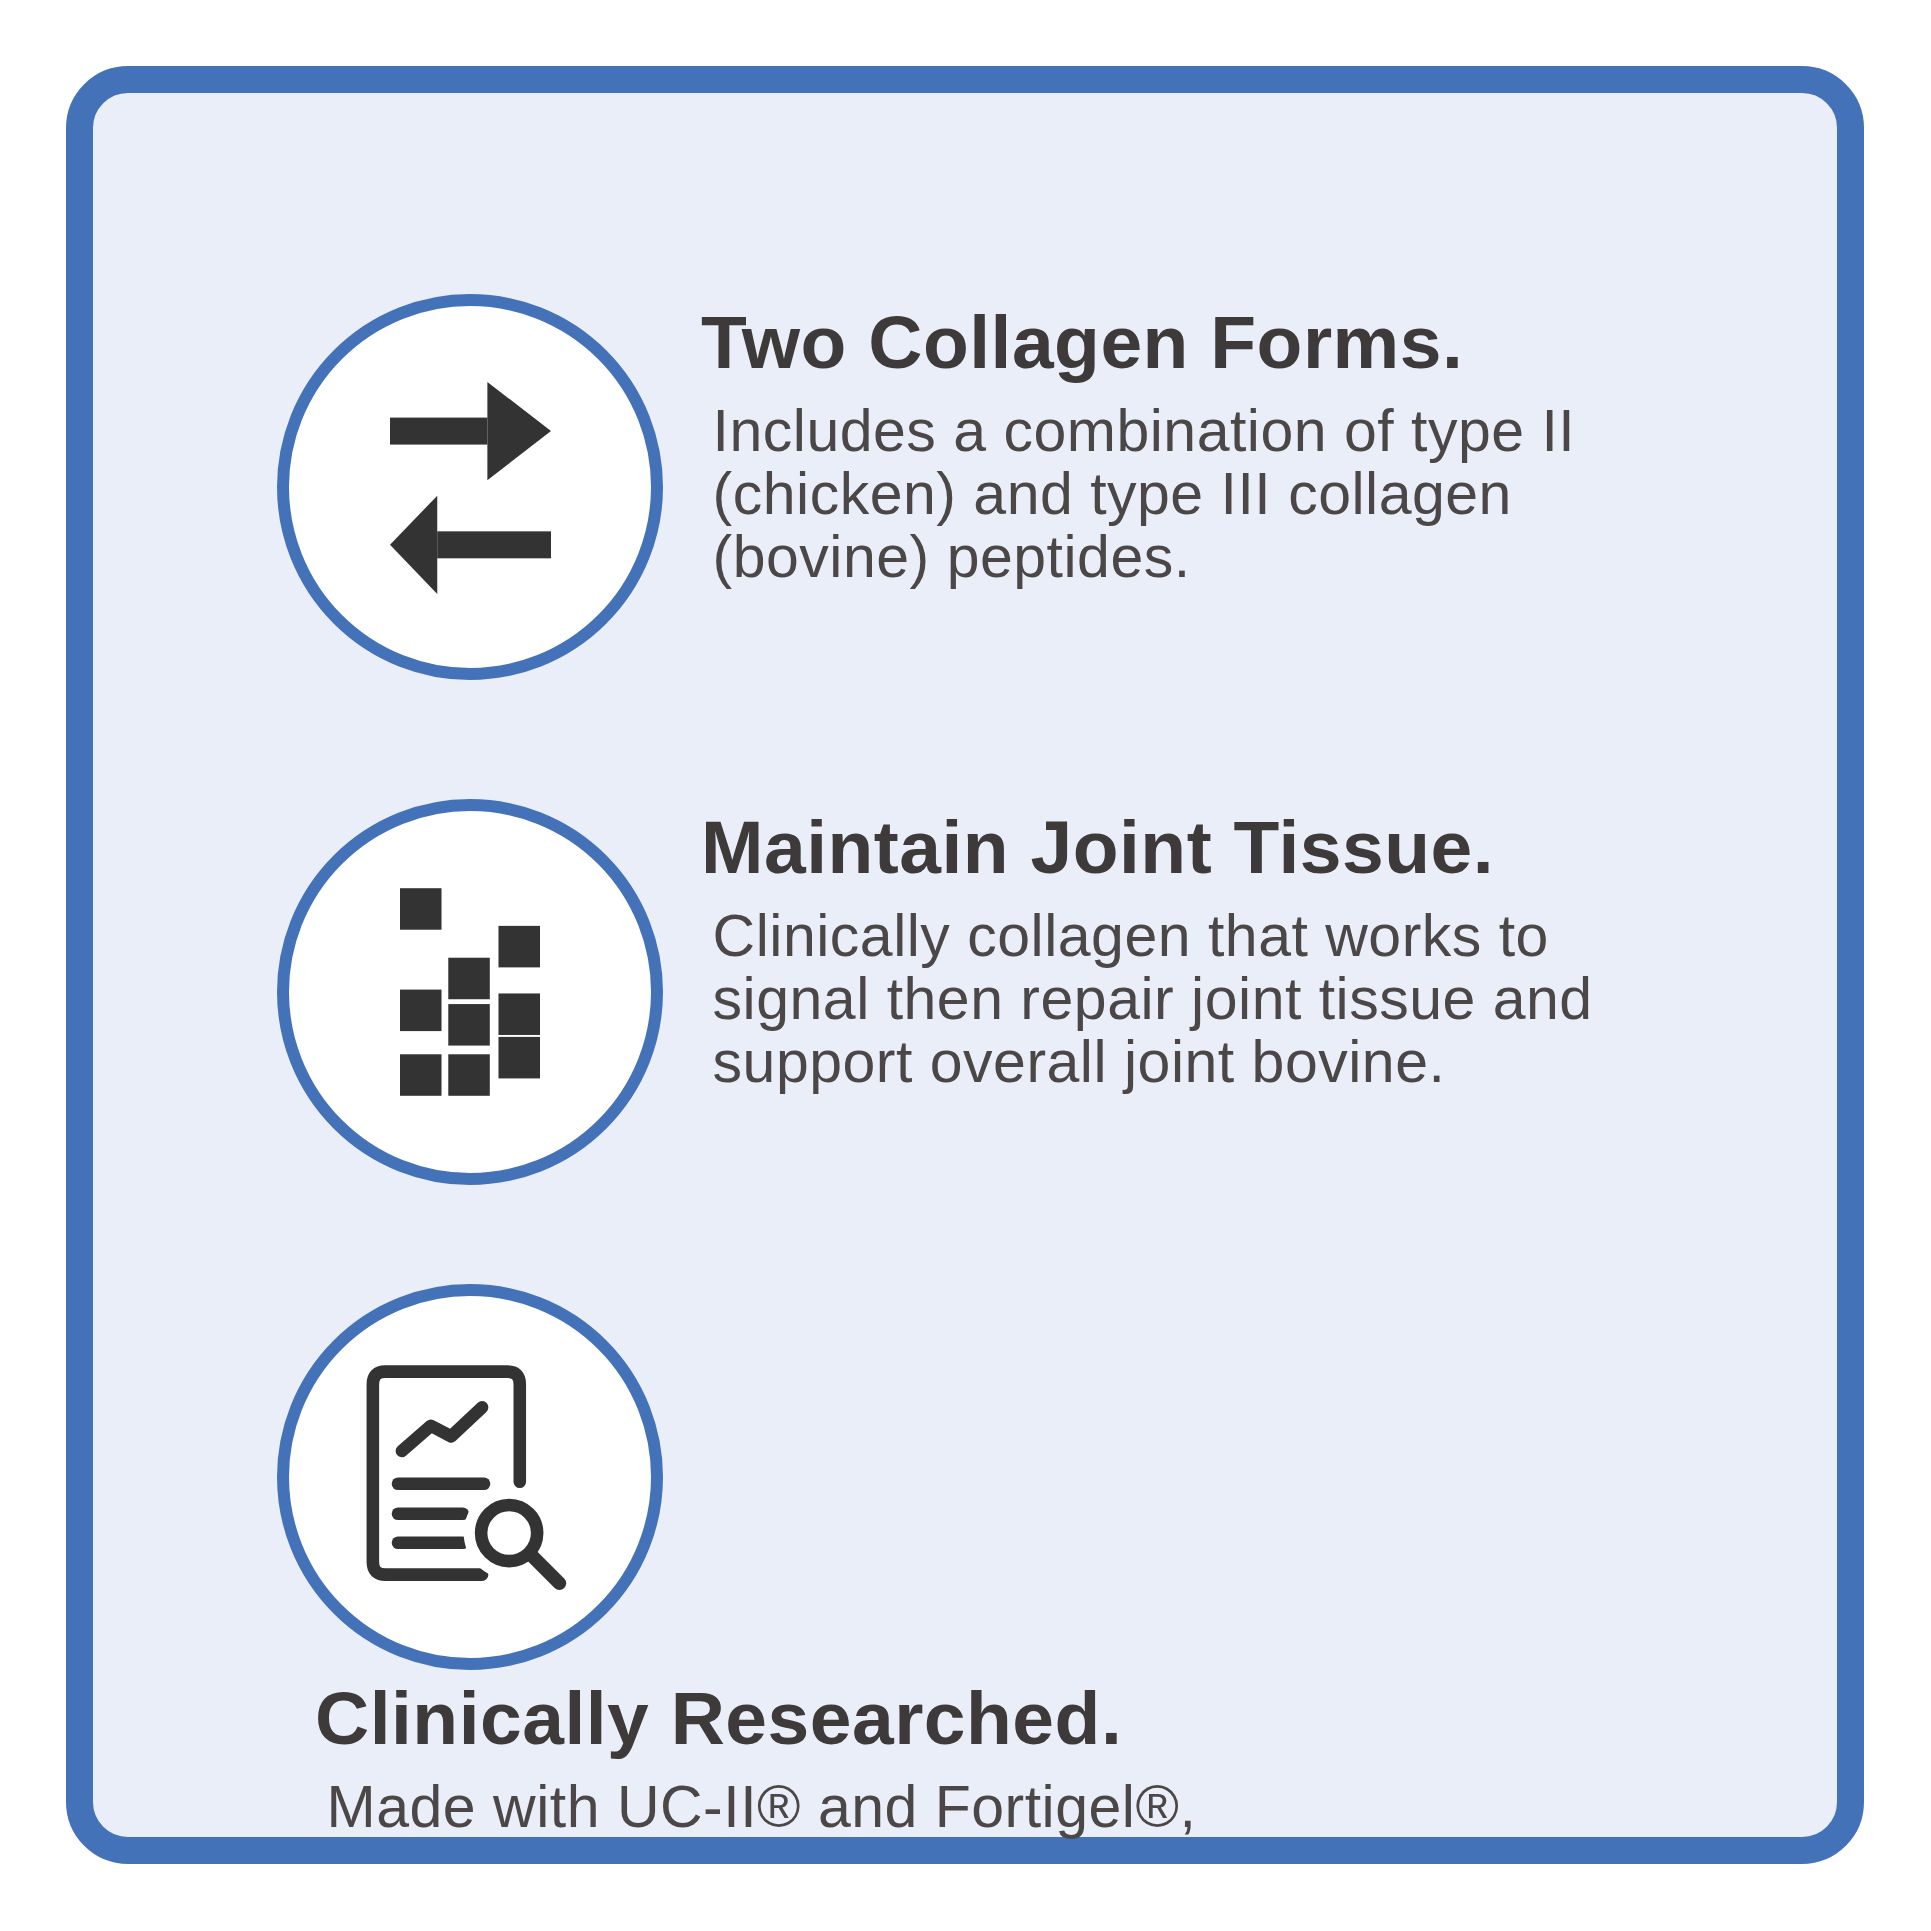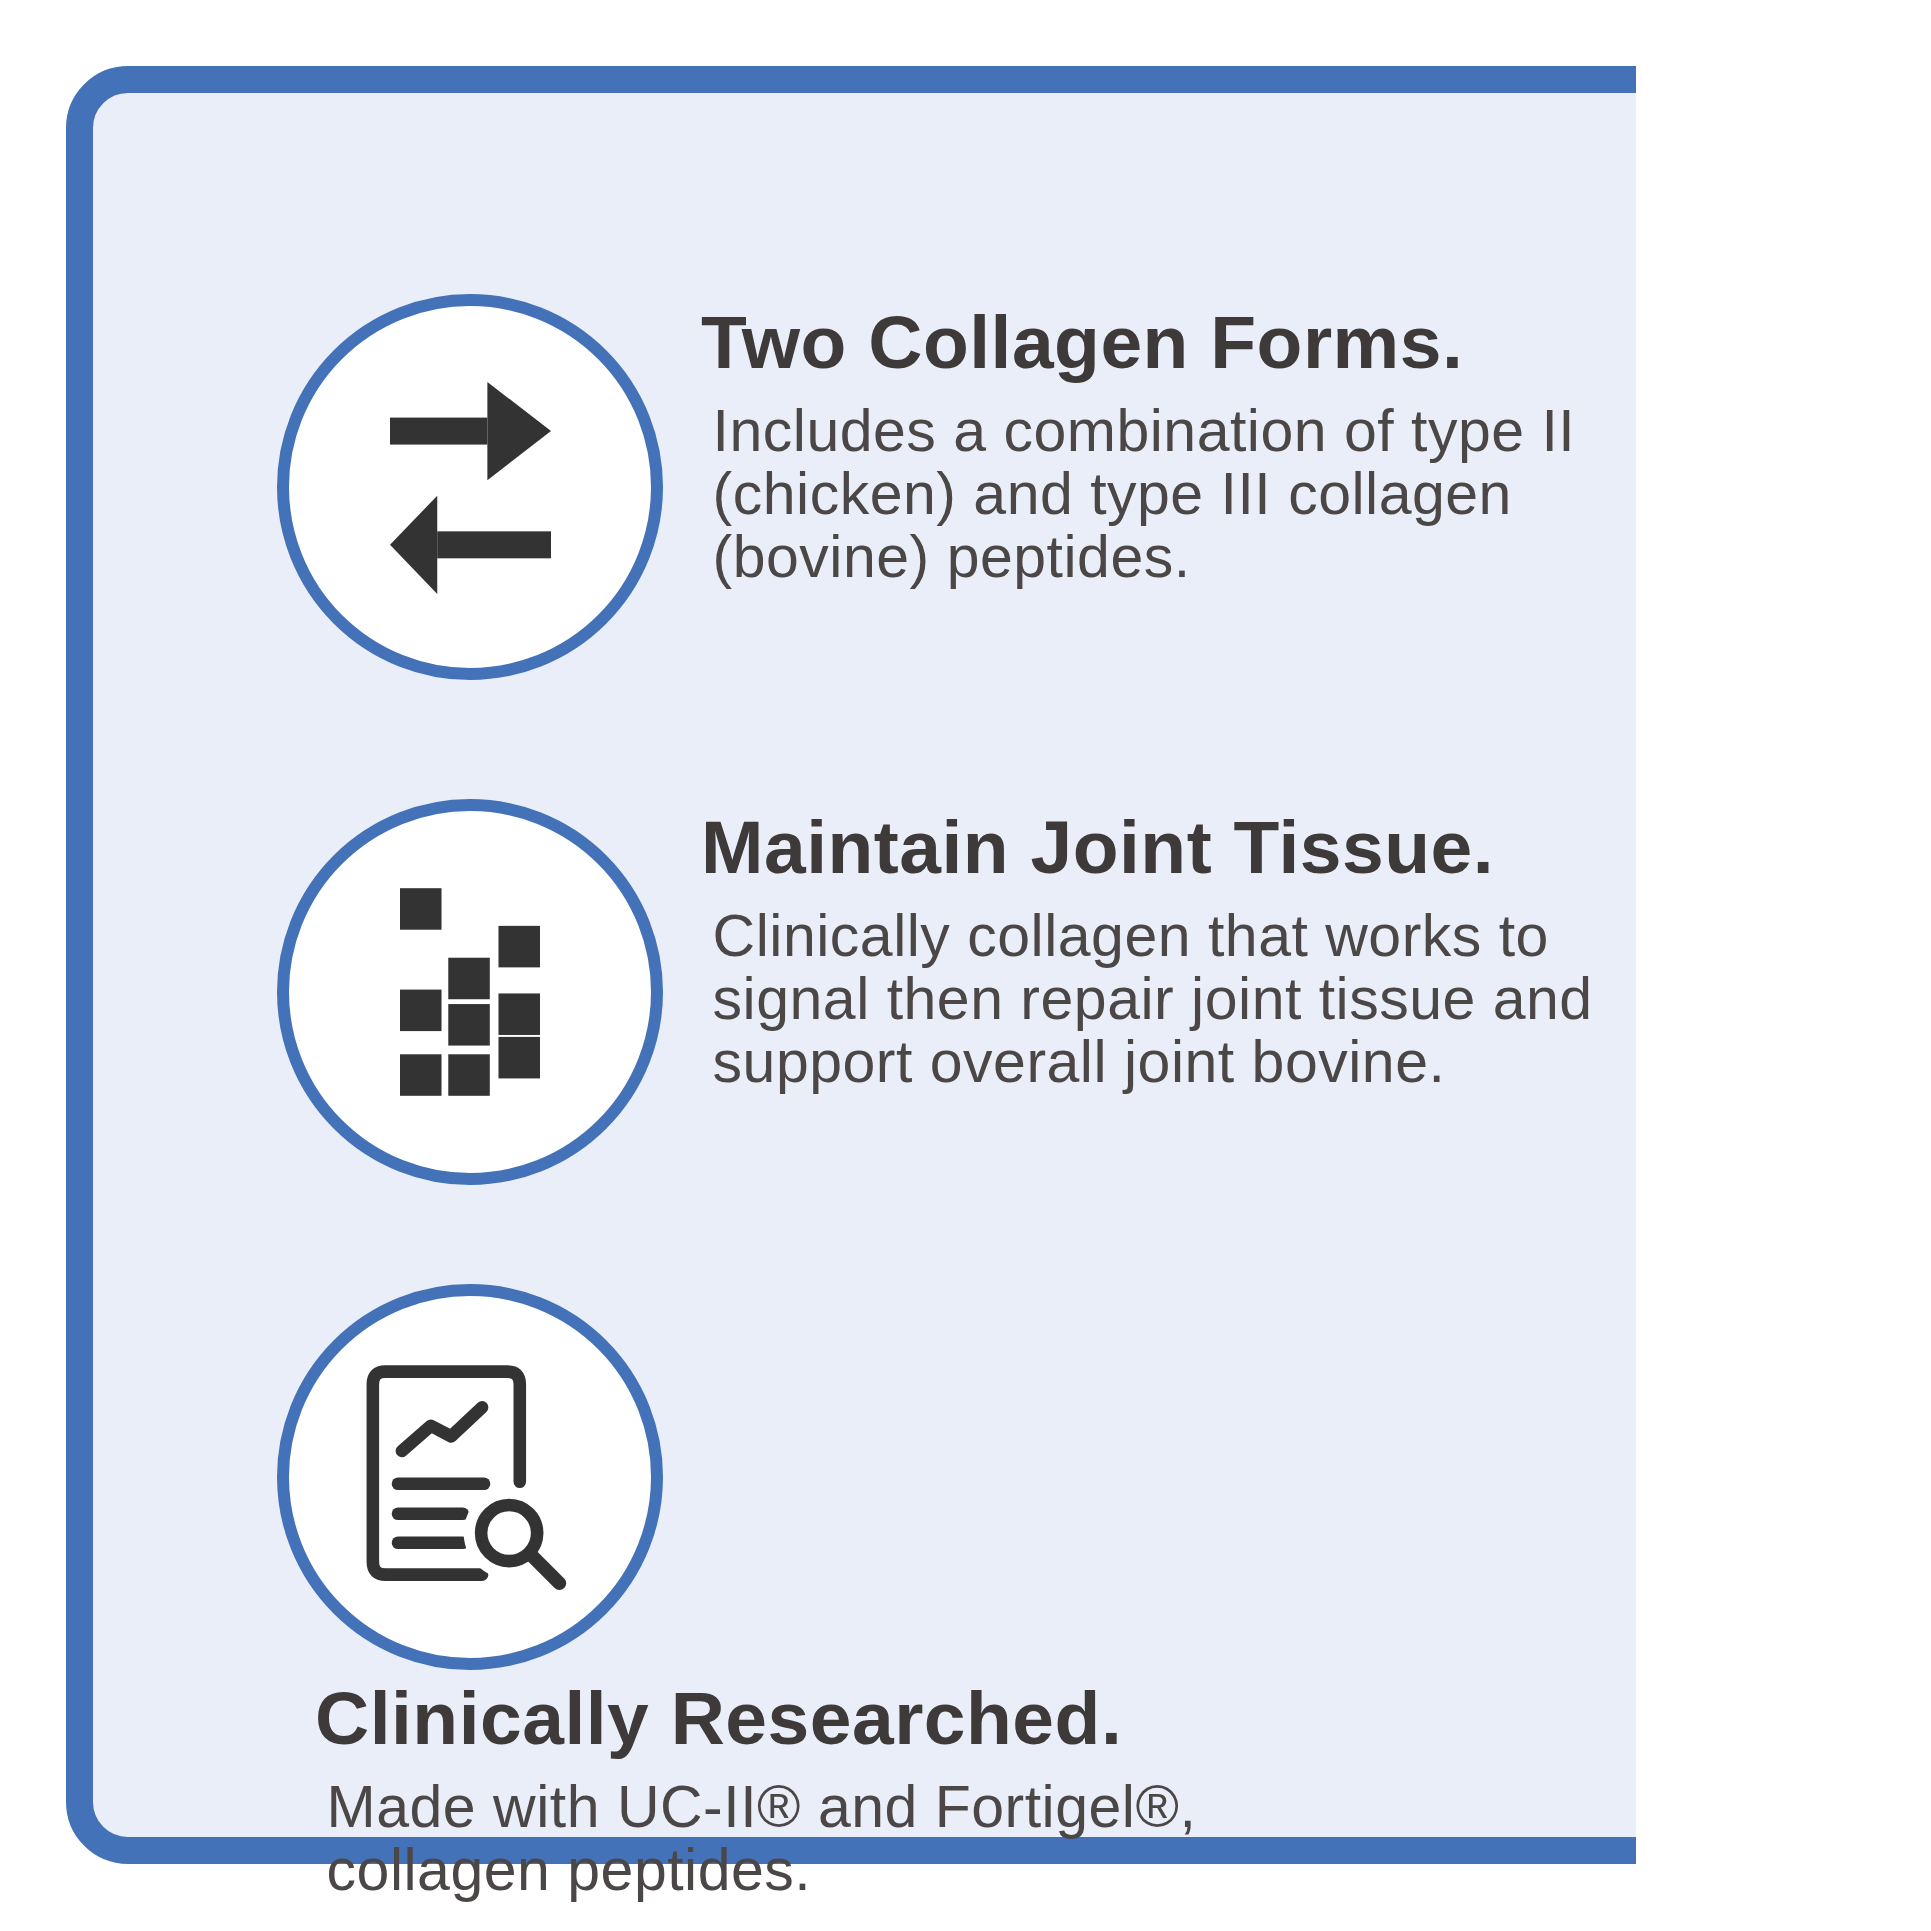--- a/index.html
+++ b/index.html
@@ -8,21 +8,21 @@
     --circle-bg: #ffffff;
     --icon: #333333;
     --title: #3e3a3a;
     --body: #4b4747;
     --page-bg: #ffffff;
   }
   * { margin: 0; padding: 0; box-sizing: border-box; }
   html, body { background: var(--page-bg); }
   .canvas {
     position: relative;
-    width: 1636px;
+    width: 1931px;
     height: 1931px;
     background: var(--page-bg);
     font-family: "Liberation Sans", sans-serif;
     overflow: hidden;
   }
   .card {
     position: absolute;
     left: 66px;
     top: 66px;
     width: 1798px;
@@ -139,20 +139,19 @@
           <line class="i-stroke round" x1="33" y1="188" x2="100" y2="188"></line>
           <circle class="halo" cx="148" cy="178" r="29"></circle>
           <circle class="i-stroke" cx="148" cy="178" r="29"></circle>
           <line class="i-stroke round" x1="170" y1="200" x2="200" y2="230" style="stroke-width:14"></line>
         </svg>
       </div>
       <div class="feature-text">
         <h2 class="feature-title">Clinically Researched.</h2>
         <div class="feature-body">
           <div>Made with UC-II® and Fortigel®,</div>
-          <div>collagen peptides.</div>
         </div>
       </div>
     </section>
 
   </div>
 </div>
 
 
 </body></html>

